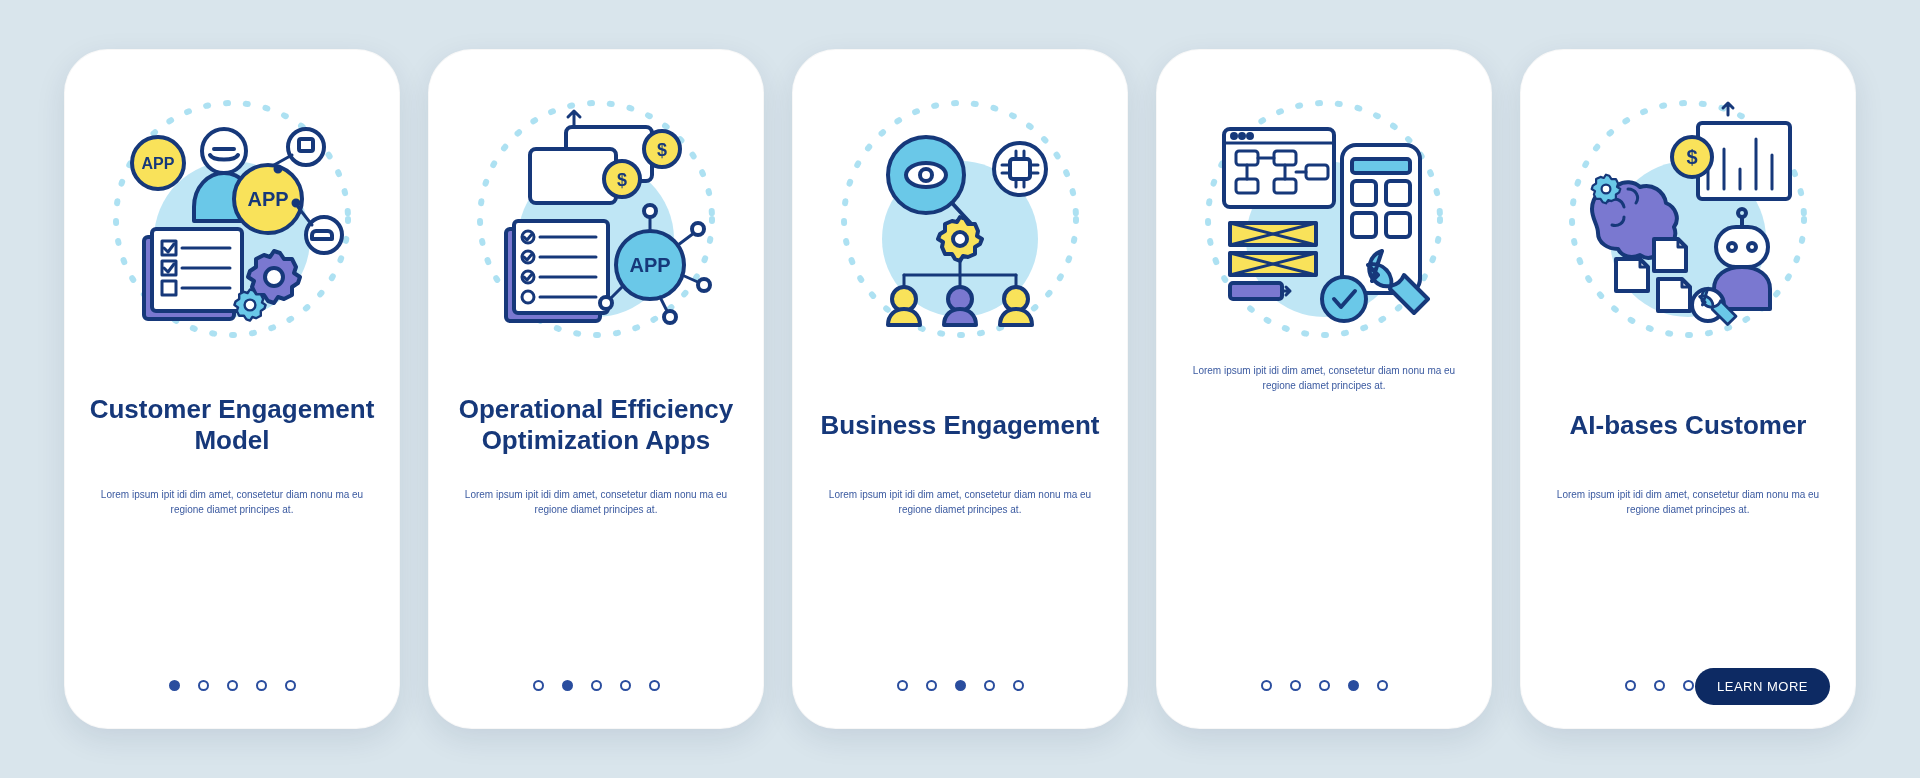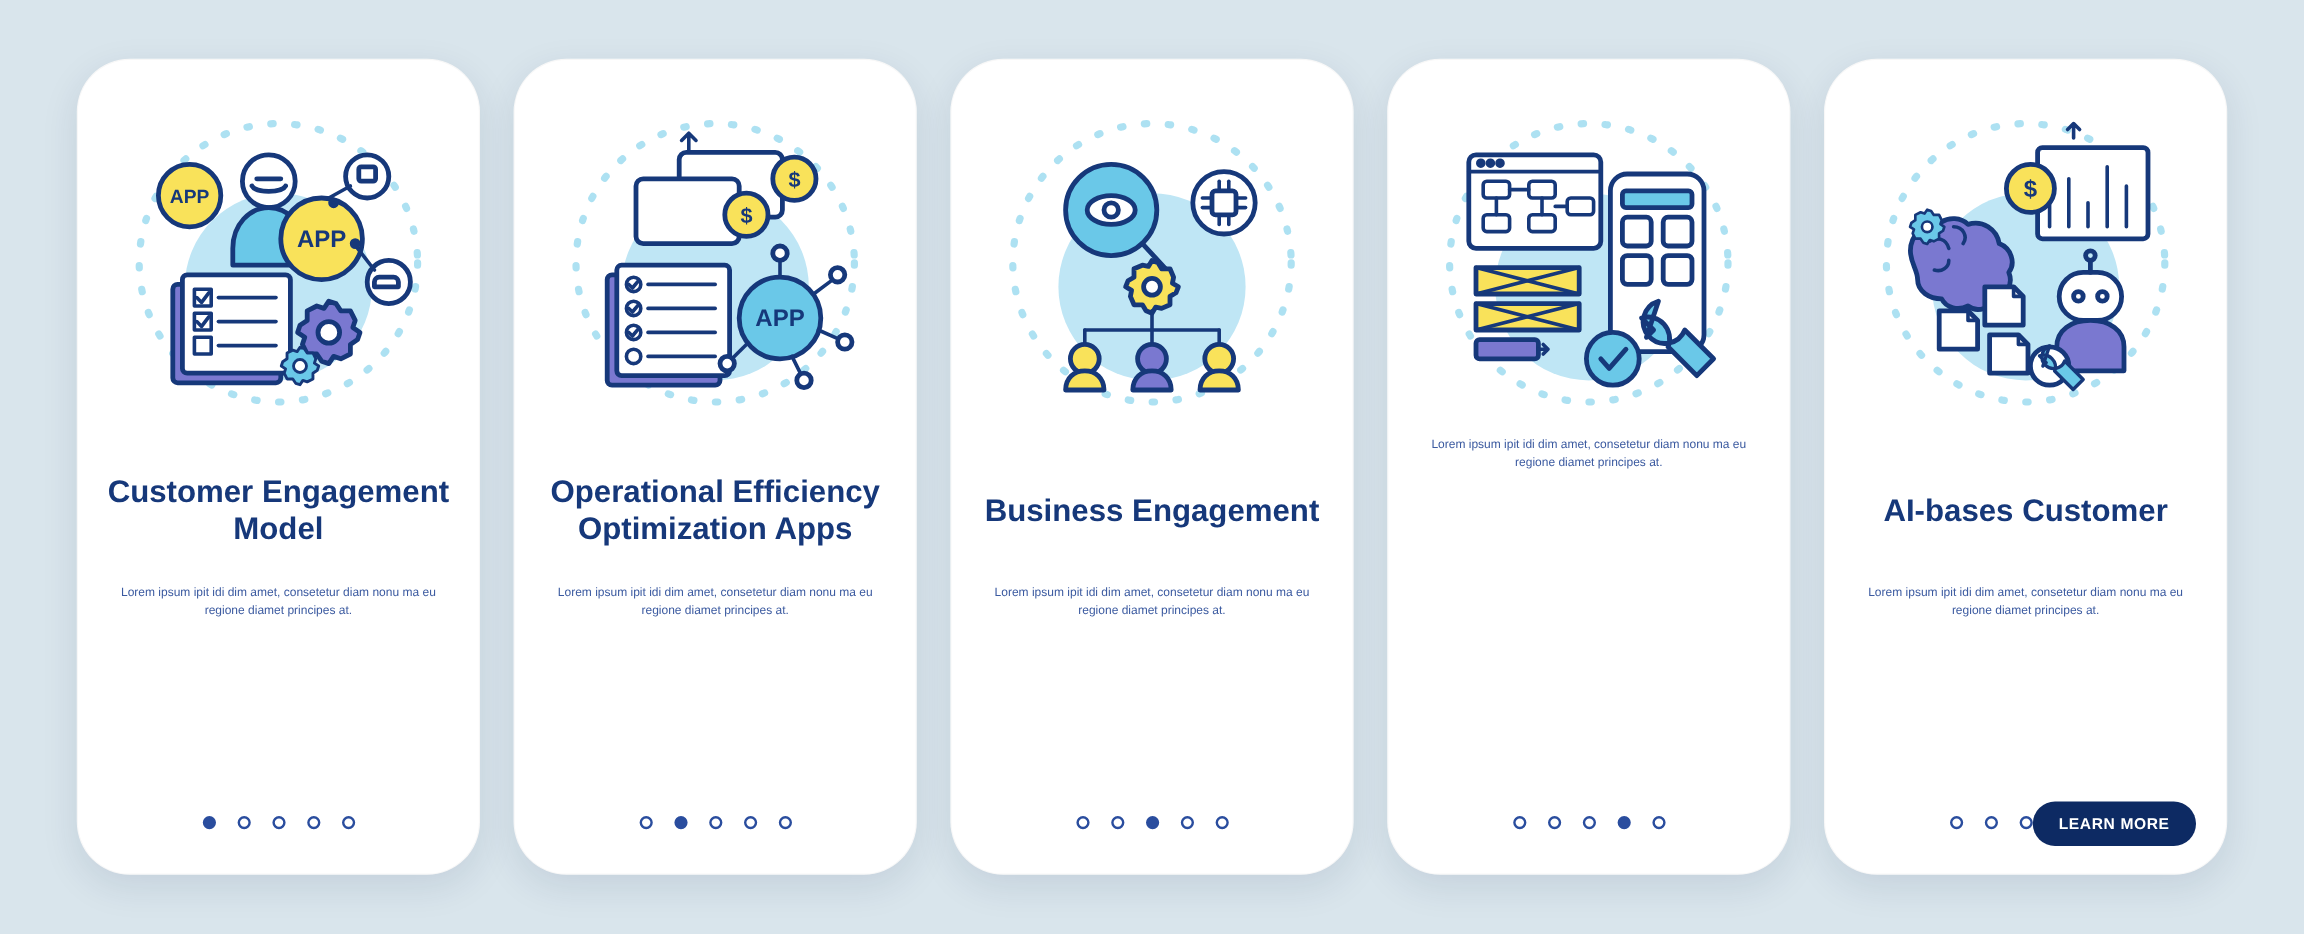--- a/index.html
+++ b/index.html
@@ -88,21 +88,21 @@
     background: transparent;
   }
   .dot.active { background: var(--dot-border); }
   .cta {
     position: absolute;
     right: 26px;
     bottom: 24px;
     background: var(--navy-dark);
     color: #fff;
     font-size: 13px;
-    font-weight: 700;
+    font-weight: 400;
     letter-spacing: .5px;
     padding: 11px 22px;
     border-radius: 999px;
     border: none;
     cursor: pointer;
     margin-top: 28px;
   }
 </style>
 </head>
 <body>

